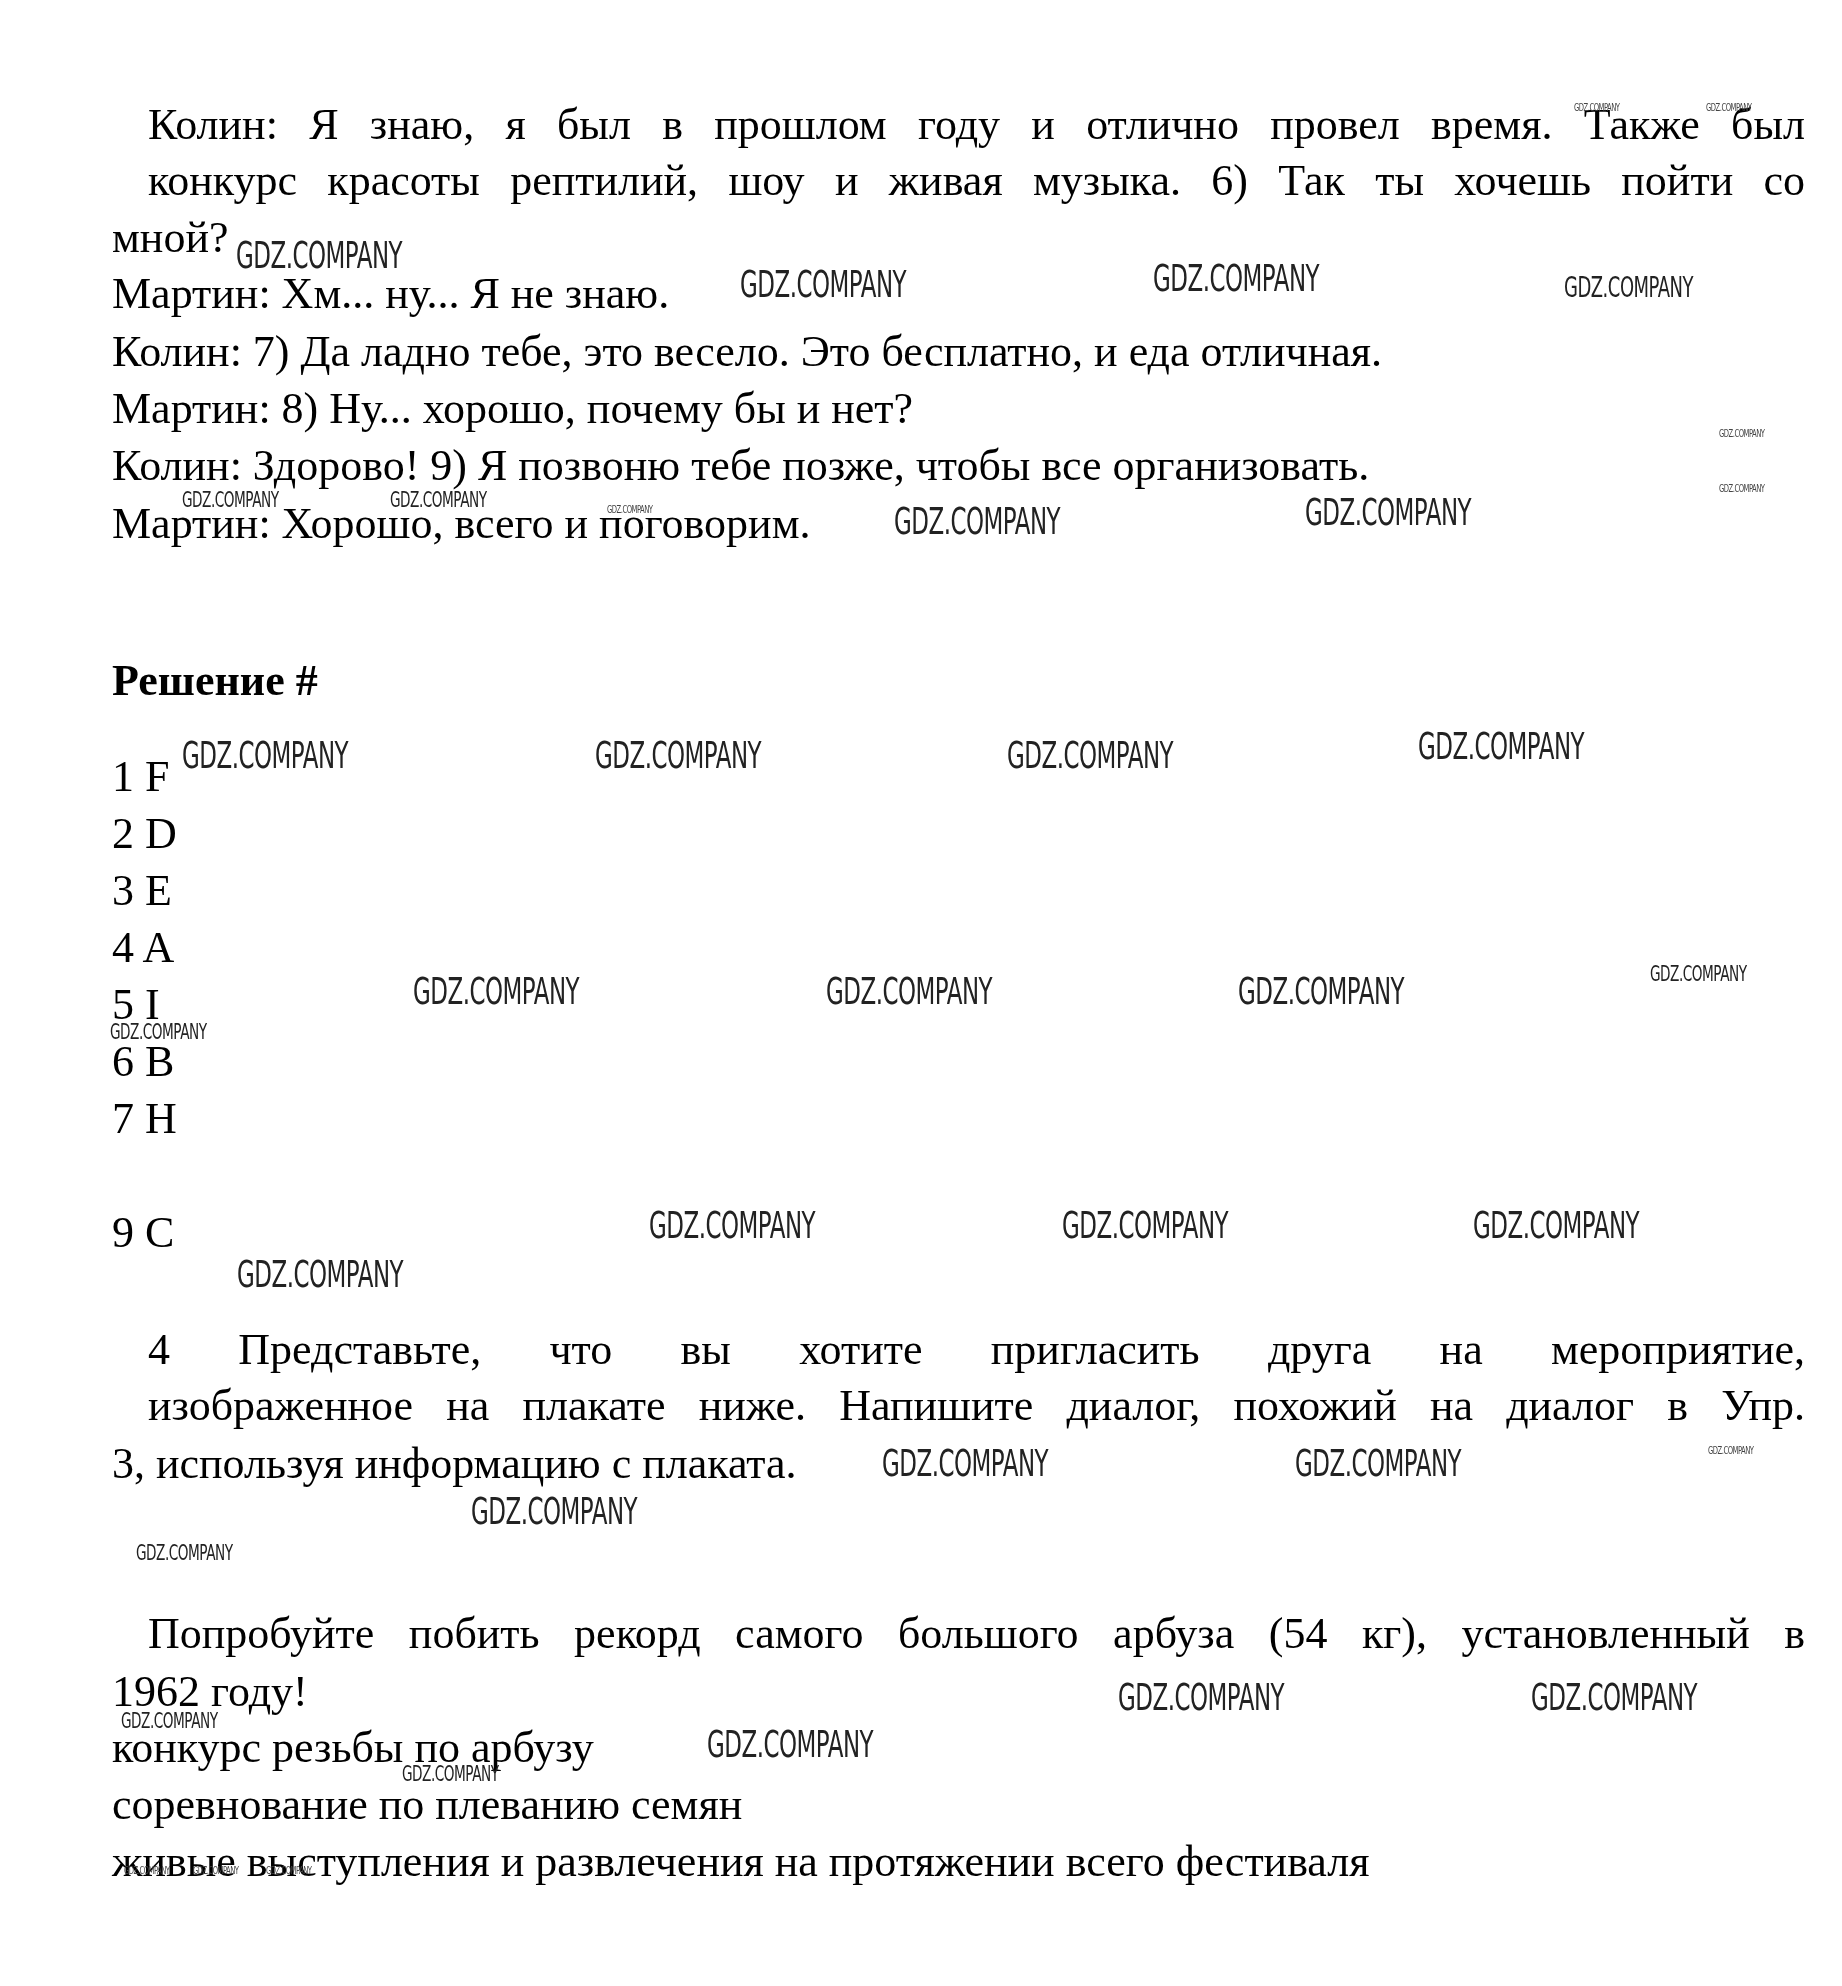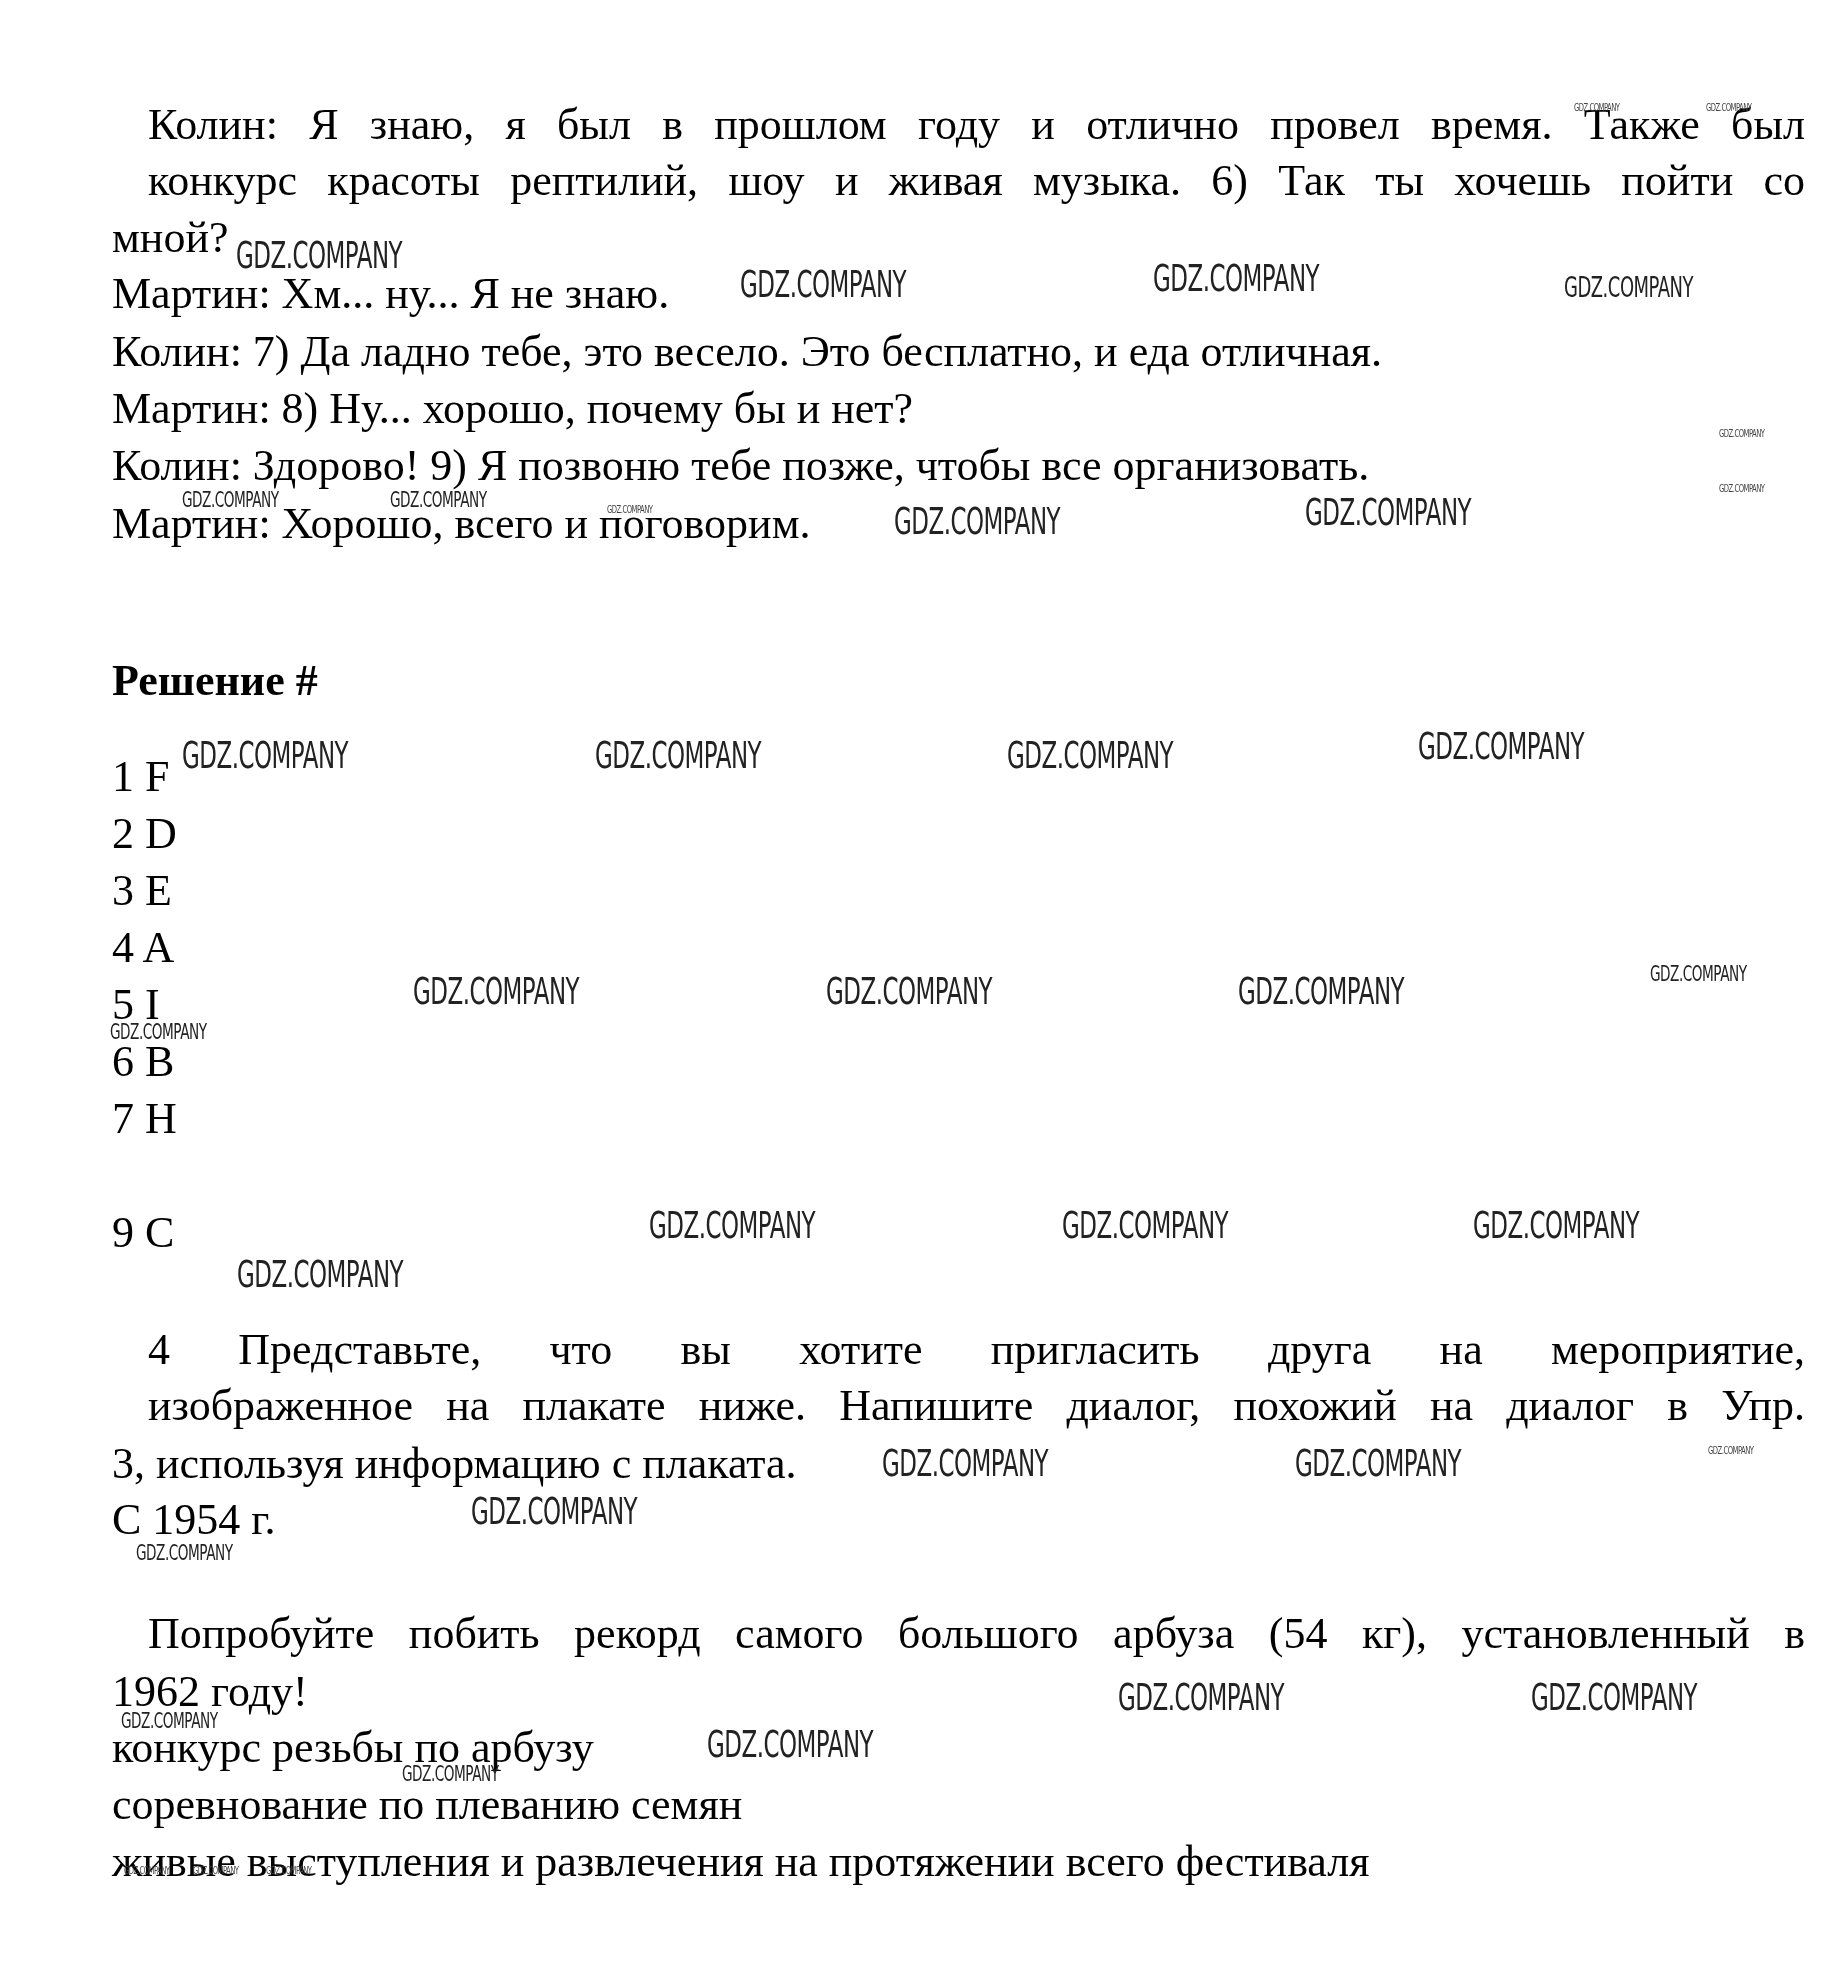--- a/index.html
+++ b/index.html
@@ -43,21 +43,20 @@
   <div class="line" style="top:922px">4 A</div>
   <div class="line" style="top:979px">5 I</div>
   <div class="line" style="top:1036px">6 B</div>
   <div class="line" style="top:1093px">7 H</div>
   <div class="line" style="top:1207px">9 C</div>
 
   <div class="line justify" style="top:1324px">4 Представьте, что вы хотите пригласить друга на мероприятие,</div>
   <div class="line justify" style="top:1380px">изображенное на плакате ниже. Напишите диалог, похожий на диалог в Упр.</div>
   <div class="line" style="top:1438px">3, используя информацию с плаката.</div>
 
-  <div class="line" style="top:1494px">С 1954 г.</div>
   <div class="line justify" style="top:1608px">Попробуйте побить рекорд самого большого арбуза (54 кг), установленный в</div>
   <div class="line" style="top:1666px">1962 году!</div>
   <div class="line" style="top:1722px">конкурс резьбы по арбузу</div>
   <div class="line" style="top:1779px">соревнование по плеванию семян</div>
   <div class="line" style="top:1836px">живые выступления и развлечения на протяжении всего фестиваля</div>
 
   <span class="wm wm-big" style="left:236px;top:234px">GDZ.COMPANY</span>
   <span class="wm wm-big" style="left:740px;top:263px">GDZ.COMPANY</span>
   <span class="wm wm-big" style="left:1153px;top:257px">GDZ.COMPANY</span>
   <span class="wm wm-mid" style="left:1564px;top:270px">GDZ.COMPANY</span>

